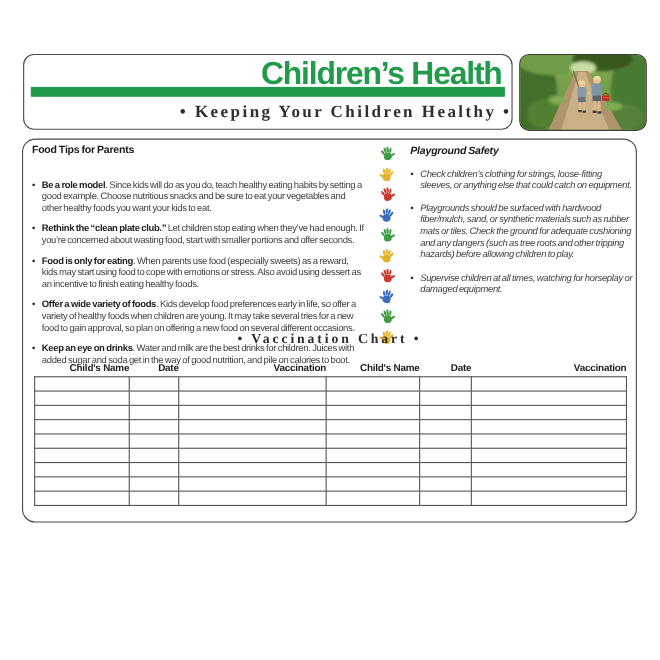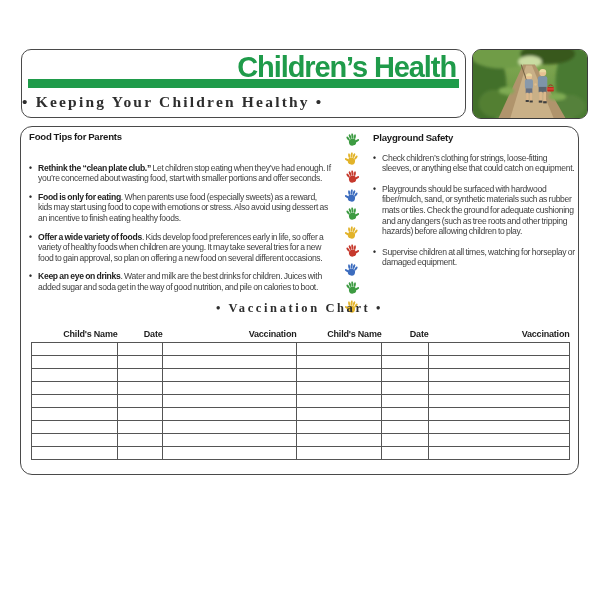--- a/index.html
+++ b/index.html
@@ -11,40 +11,40 @@
     position: absolute; left: 21px; top: 49px; width: 445px; height: 69px;
     background: #fff; border: 1.4px solid #4a4a4a; border-radius: 10px;
   }
   .brand-title {
     position: absolute; top: 1px; right: 9px;
     font-size: 29px; font-weight: bold; letter-spacing: -1.1px;
     color: #1f9b4a; white-space: nowrap;
   }
   .green-bar { position: absolute; left: 6px; top: 29px; width: 431px; height: 9px; background: #1f9b4a; }
   .subtitle {
-    position: absolute; left: 0; right: 0; top: 43px; text-align: left;
+    position: absolute; left: 0; right: 0; top: 43px; text-align: right;
     font-family: "Liberation Serif", serif; font-weight: bold; font-size: 15.5px;
     letter-spacing: 2.2px; color: #2e2e2e; white-space: nowrap;
   }
 
   
   .photo {
     position: absolute; left: 472px; top: 49px; width: 116px; height: 70px;
     border: 1.5px solid #3c3c3c; border-radius: 9px; overflow: hidden; background: #6f9c46;
   }
   .photo svg { display: block; width: 100%; height: 100%; }
 
   
   .main-box {
     position: absolute; left: 20px; top: 126px; width: 559px; height: 349px;
     background: #fff; border: 1.4px solid #4a4a4a; border-radius: 12px;
   }
   .col { position: absolute; color: #404040; font-size: 8.6px; line-height: 10.6px; letter-spacing: -0.3px; word-spacing: -0.6px; }
   .left-col  { left: 8px;  top: 5px; width: 303px; }
-  .right-col { left: 352px; top: 6px; width: 203px; }
+  .right-col { left: 352px; top: 6px; width: 203px; font-style: italic; }
   .section-heading { font-size: 9.6px; font-weight: bold; color: #1a1a1a; letter-spacing: -0.2px; margin-bottom: 20px; }
   .right-col .section-heading { margin-bottom: 9px; }
   ul.tips { list-style: none; }
   ul.tips li { position: relative; padding-left: 9px; margin-bottom: 8px; }
   .right-col ul.tips li { margin-bottom: 10px; }
   ul.tips li::before { content: "•"; position: absolute; left: 0; top: 0; font-weight: bold; color: #2b2b2b; }
   ul.tips b { color: #222; }
 
   
   .hands-col {
@@ -153,20 +153,21 @@
         <rect x="75.6" y="39.6" width="6.6" height="1" fill="#e05a4a"></rect>
       </g>
     </svg>
   </div>
 
   <div class="main-box">
 
     <div class="col left-col">
       <div class="section-heading">Food Tips for Parents</div>
       <ul class="tips">
+        <li><b>Be a role model</b><span>. Since kids will do as you do, teach healthy eating habits by setting a good example. Choose nutritious snacks and be sure to eat your vegetables and other healthy foods you want your kids to eat.</span></li>
         <li><b>Rethink the “clean plate club.”</b><span> Let children stop eating when they’ve had enough. If you’re concerned about wasting food, start with smaller portions and offer seconds.</span></li>
         <li><b>Food is only for eating</b><span>. When parents use food (especially sweets) as a reward, kids may start using food to cope with emotions or stress. Also avoid using dessert as an incentive to finish eating healthy foods.</span></li>
         <li><b>Offer a wide variety of foods</b><span>. Kids develop food preferences early in life, so offer a variety of healthy foods when children are young. It may take several tries for a new food to gain approval, so plan on offering a new food on several different occasions.</span></li>
         <li><b>Keep an eye on drinks</b><span>. Water and milk are the best drinks for children. Juices with added sugar and soda get in the way of good nutrition, and pile on calories to boot.</span></li>
       </ul>
     </div>
 
     <div class="hands-col" id="hands">
         <svg viewBox="0 0 20 20" class="hand">
           <use href="#handshape" fill="#3d9b42"></use>

